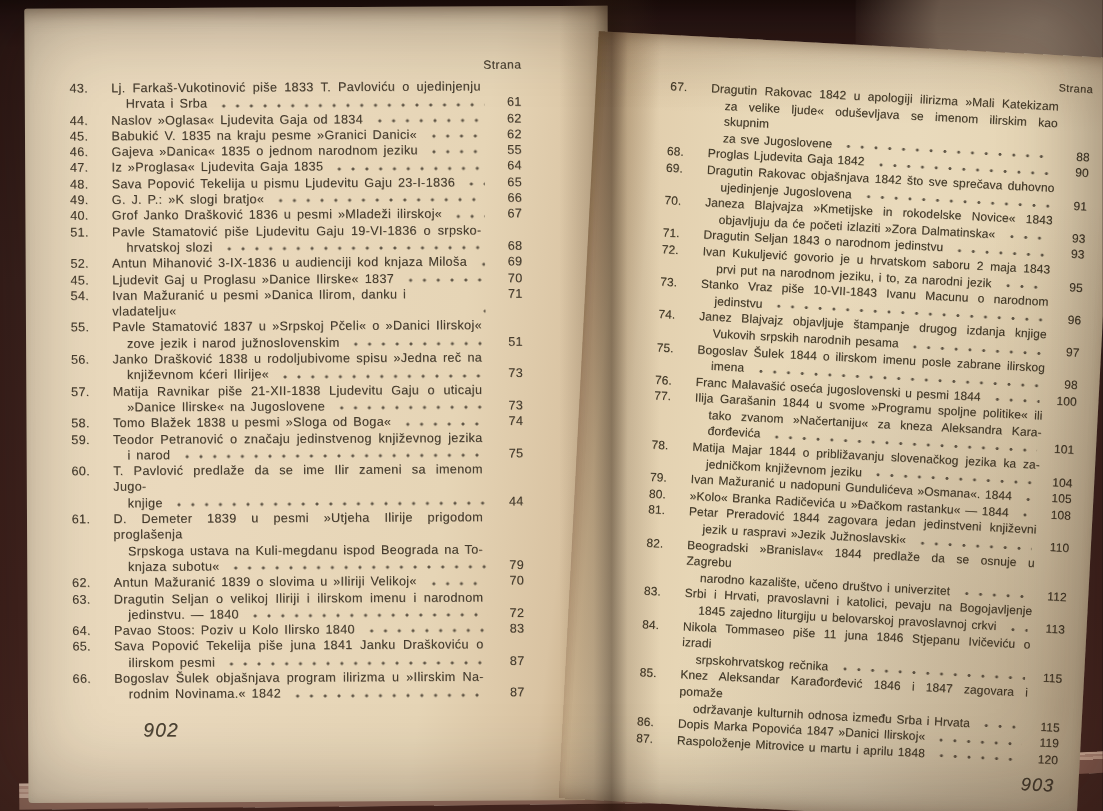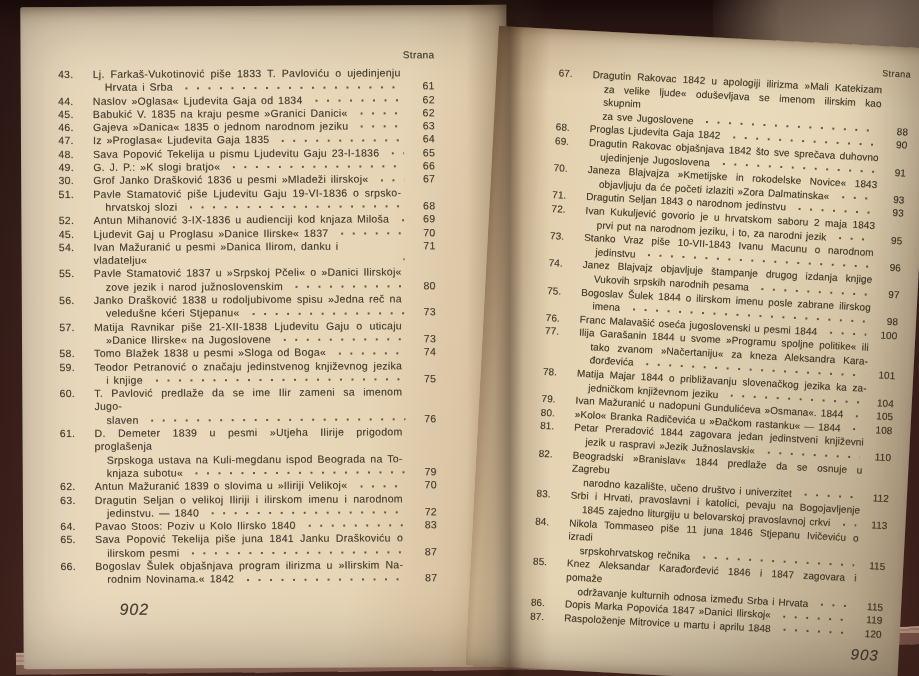--- a/index.html
+++ b/index.html
@@ -104,21 +104,21 @@
               <span class="text">Babukić V. 1835 na kraju pesme »Granici Danici«</span>
               <span class="leader"></span>
               <span class="pnum">62</span>
             </div>
           </div>
           <div>
             <div class="line">
               <span class="eno">46.</span>
               <span class="text">Gajeva »Danica« 1835 o jednom narodnom jeziku</span>
               <span class="leader"></span>
-              <span class="pnum">63</span>
+              <span class="pnum">55</span>
             </div>
           </div>
           <div>
             <div class="line">
               <span class="eno">47.</span>
               <span class="text">Iz »Proglasa« Ljudevita Gaja 1835</span>
               <span class="leader"></span>
               <span class="pnum">64</span>
             </div>
           </div>
@@ -133,21 +133,21 @@
           <div>
             <div class="line">
               <span class="eno">49.</span>
               <span class="text">G. J. P.: »K slogi bratjo«</span>
               <span class="leader"></span>
               <span class="pnum">66</span>
             </div>
           </div>
           <div>
             <div class="line">
-              <span class="eno">30.</span>
+              <span class="eno">40.</span>
               <span class="text">Grof Janko Drašković 1836 u pesmi »Mladeži ilirskoj«</span>
               <span class="leader"></span>
               <span class="pnum">67</span>
             </div>
           </div>
           <div>
             <div class="line">
               <span class="eno">51.</span>
               <span class="text full">Pavle Stamatović piše Ljudevitu Gaju 19-VI-1836 o srpsko-</span>
             </div>
@@ -182,30 +182,30 @@
             </div>
           </div>
           <div>
             <div class="line">
               <span class="eno">55.</span>
               <span class="text full">Pavle Stamatović 1837 u »Srpskoj Pčeli« o »Danici Ilirskoj«</span>
             </div>
             <div class="line cont">
               <span class="text">zove jezik i narod južnoslovenskim</span>
               <span class="leader"></span>
-              <span class="pnum">80</span>
+              <span class="pnum">51</span>
             </div>
           </div>
           <div>
             <div class="line">
               <span class="eno">56.</span>
               <span class="text full">Janko Drašković 1838 u rodoljubivome spisu »Jedna reč na</span>
             </div>
             <div class="line cont">
-              <span class="text">veledušne kćeri Stjepanu«</span>
+              <span class="text">književnom kćeri Ilirije«</span>
               <span class="leader"></span>
               <span class="pnum">73</span>
             </div>
           </div>
           <div>
             <div class="line">
               <span class="eno">57.</span>
               <span class="text full">Matija Ravnikar piše 21-XII-1838 Ljudevitu Gaju o uticaju</span>
             </div>
             <div class="line cont">
@@ -221,34 +221,34 @@
               <span class="leader"></span>
               <span class="pnum">74</span>
             </div>
           </div>
           <div>
             <div class="line">
               <span class="eno">59.</span>
               <span class="text full">Teodor Petranović o značaju jedinstvenog književnog jezika</span>
             </div>
             <div class="line cont">
-              <span class="text">i knjige</span>
+              <span class="text">i narod</span>
               <span class="leader"></span>
               <span class="pnum">75</span>
             </div>
           </div>
           <div>
             <div class="line">
               <span class="eno">60.</span>
               <span class="text full">T. Pavlović predlaže da se ime Ilir zameni sa imenom Jugo-</span>
             </div>
             <div class="line cont">
-              <span class="text">slaven</span>
-              <span class="leader"></span>
-              <span class="pnum">76</span>
+              <span class="text">knjige</span>
+              <span class="leader"></span>
+              <span class="pnum">44</span>
             </div>
           </div>
           <div>
             <div class="line">
               <span class="eno">61.</span>
               <span class="text full">D. Demeter 1839 u pesmi »Utjeha Ilirije prigodom proglašenja</span>
             </div>
             <div class="line cont">
               <span class="text full">Srpskoga ustava na Kuli-megdanu ispod Beograda na To-</span>
             </div>

